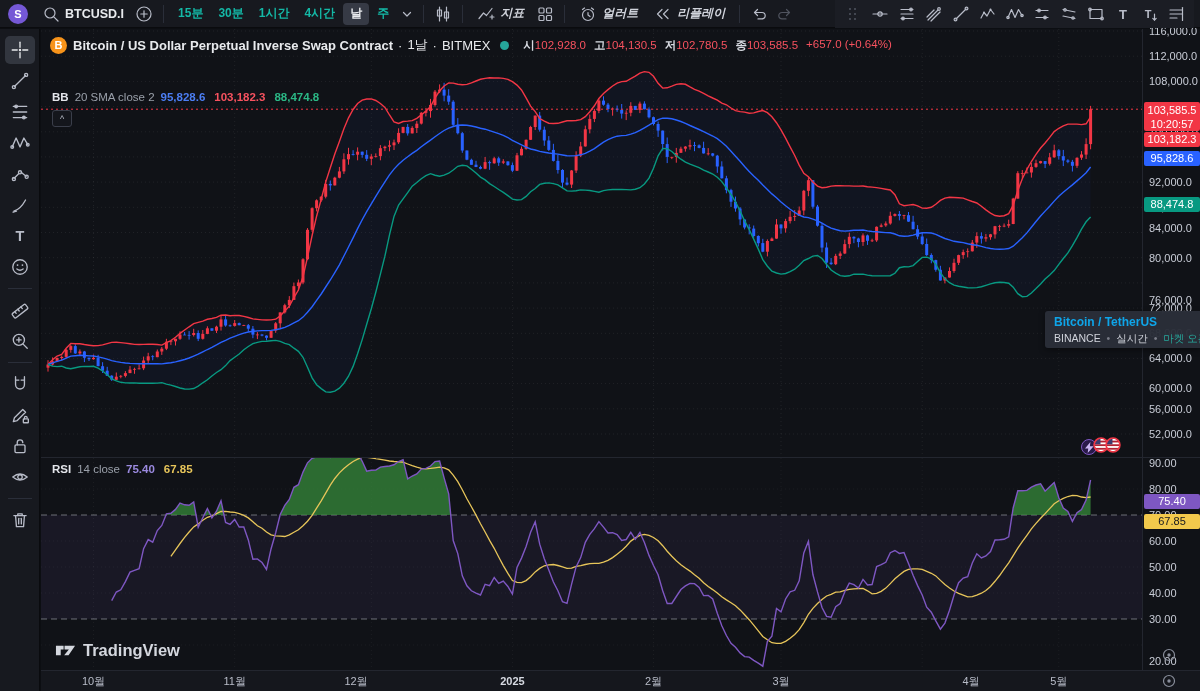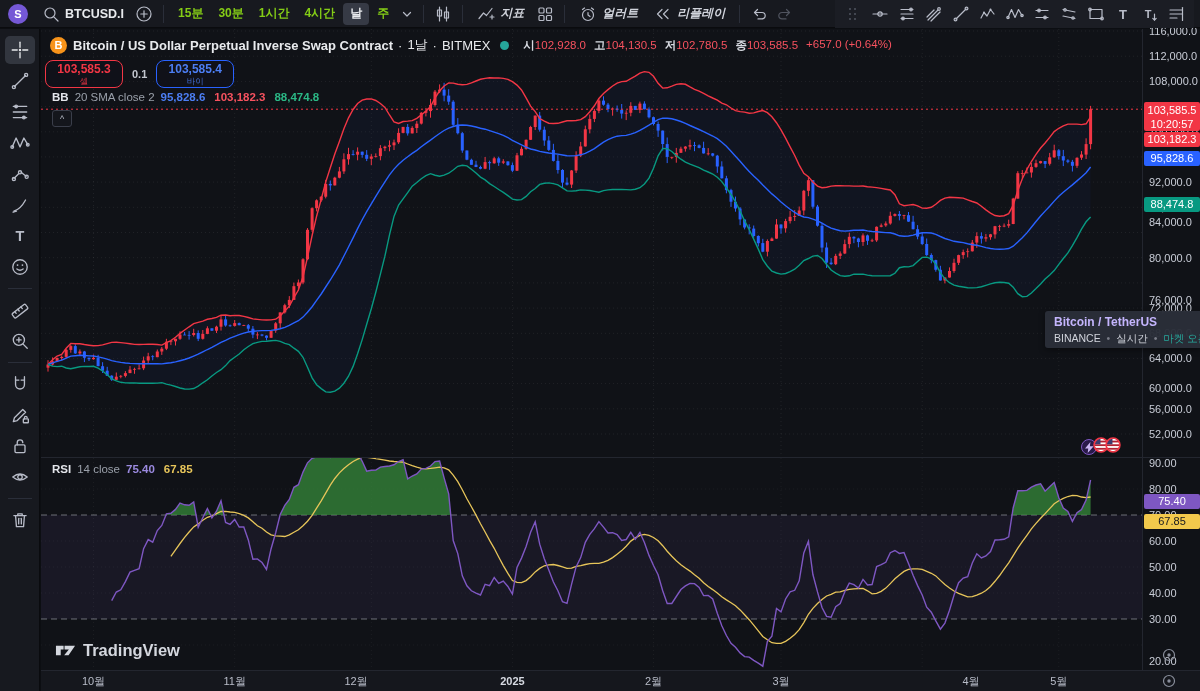--- a/index.html
+++ b/index.html
@@ -6,21 +6,21 @@
   #app{position:relative;width:1200px;height:691px;overflow:hidden;background:#0c0e12;
        font-family:"Liberation Sans","DejaVu Sans",sans-serif;-webkit-font-smoothing:antialiased;user-select:none;}
   
   .topbar{position:absolute;left:0;top:0;width:1200px;height:28px;background:#17191f;border-bottom:1px solid #0a0b0e;
           display:flex;align-items:center;padding:0 6px;box-sizing:border-box;gap:2px;z-index:40;}
   .avatar{width:20px;height:20px;border-radius:50%;background:#7558d6;color:#fff;font-size:11px;font-weight:700;
           display:flex;align-items:center;justify-content:center;margin:0 6px 0 2px;flex:none;}
   .symsearch{display:flex;align-items:center;gap:5px;color:#e8eaed;font-size:12.5px;font-weight:700;padding:0 6px;height:24px;border-radius:4px;}
   .iconbtn{min-width:24px;height:24px;display:flex;align-items:center;justify-content:center;color:#b8bcc8;border-radius:4px;flex:none;}
   .labelbtn{display:flex;align-items:center;gap:5px;color:#d1d4dc;font-size:12px;font-weight:600;padding:0 7px;height:24px;border-radius:4px;flex:none;font-style:italic;}
-  .tfbtn{padding:0 7px;height:22px;border-radius:4px;color:#84cc16;font-size:12px;font-weight:600;display:flex;align-items:center;flex:none;}
+  .tfbtn{padding:0 7px;height:22px;border-radius:4px;color:#14b8a6;font-size:12px;font-weight:600;display:flex;align-items:center;flex:none;}
   .tfbtn.active{background:#363a45;color:#e8eaed;}
   .sep{width:1px;height:18px;background:#2a2e39;margin:0 5px;flex:none;}
   .dim{color:#50545f;}
   .drawstrip{margin-left:auto;display:flex;align-items:center;background:#1b1d24;height:28px;padding:0 4px;}
   .drawstrip .iconbtn{min-width:27px;}
   .draghandle{color:#50545f;min-width:14px;}
   
   .leftbar{position:absolute;left:0;top:29px;width:40px;height:662px;background:#17191f;border-right:1px solid #0a0b0e;
            display:flex;flex-direction:column;align-items:center;padding-top:7px;gap:3px;box-sizing:border-box;z-index:30;}
   .ltool{width:30px;height:28px;display:flex;align-items:center;justify-content:center;color:#b8bcc8;border-radius:5px;flex:none;}
@@ -54,21 +54,21 @@
   .tbtn .l{font-size:8.5px;margin-top:2px;opacity:.85;}
   .sellb{border:1px solid #f23645;color:#f23645;}
   .buyb{border:1px solid #2962ff;color:#4c7ef3;}
   .spread{color:#c3c7cf;font-size:11px;font-weight:700;}
   .indrow{position:absolute;left:11px;display:flex;gap:6px;align-items:center;font-size:11.5px;color:#9aa0aa;z-index:12;white-space:nowrap;}
   .indrow .t{color:#e3e5ea;font-weight:700;}
   .collapse{position:absolute;left:11px;top:81px;width:18px;height:15px;border:1px solid #3a3e4a;border-radius:3px;color:#b8bcc8;
             font-size:9px;display:flex;align-items:center;justify-content:center;z-index:12;background:#14161c;}
   .tooltip{position:absolute;left:1004px;top:282px;width:155px;height:37px;background:rgba(42,46,57,.97);border-radius:3px 0 0 3px;
            padding:4px 9px;box-sizing:border-box;z-index:50;box-shadow:0 2px 6px rgba(0,0,0,.4);}
-  .tt1{font-size:12px;font-weight:700;color:#c4b5fd;white-space:nowrap;}
+  .tt1{font-size:12px;font-weight:700;color:#0ea5e9;white-space:nowrap;}
   .tt2{font-size:10.5px;color:#d1d4dc;margin-top:3px;white-space:nowrap;}
   .tt2 .dot{color:#787b86;margin:0 3px;}
   .tt2 .st{color:#26a69a;}
   .watermark{position:absolute;left:14px;top:611px;display:flex;align-items:center;gap:7px;color:#d4d7de;font-size:16.5px;font-weight:700;z-index:6;}
   .flagrow{position:absolute;left:1040px;top:408px;display:flex;align-items:center;z-index:9;}
   .flagrow>*{margin-left:-4px;}
   .boltc{width:16px;height:16px;border-radius:50%;background:#2a1a4a;border:1.5px solid #7e57c2;box-sizing:border-box;
          display:flex;align-items:center;justify-content:center;margin-left:0;}
   .gearbtn{position:absolute;color:#8a8f9c;z-index:10;display:flex;align-items:center;justify-content:center;}
 </style>
@@ -916,21 +916,21 @@
 
     <div class="paxis" id="priceAxis">
         <div class="alabel" style="top: -5px;">116,000.0</div>
         <div class="alabel" style="top: 20.1875px;">112,000.0</div>
         <div class="alabel" style="top: 45.375px;">108,000.0</div>
         <div class="alabel" style="top: 70.5625px;">104,000.0</div>
         <div class="alabel" style="top: 95.75px;">100,000.0</div>
         <div class="alabel" style="top: 120.938px;">96,000.0</div>
         <div class="alabel" style="top: 146.125px;">92,000.0</div>
         <div class="alabel" style="top: 171.312px;">88,000.0</div>
-        <div class="alabel" style="top: 186px;">84,000.0</div>
+        <div class="alabel" style="top: 192px;">84,000.0</div>
         <div class="alabel" style="top: 221.688px;">80,000.0</div>
         <div class="alabel" style="top: 264px;">76,000.0</div>
         <div class="alabel" style="top: 272.062px;">72,000.0</div>
         <div class="alabel" style="top: 297.25px;">68,000.0</div>
         <div class="alabel" style="top: 322.438px;">64,000.0</div>
         <div class="alabel" style="top: 352px;">60,000.0</div>
         <div class="alabel" style="top: 372.812px;">56,000.0</div>
         <div class="alabel" style="top: 398px;">52,000.0</div>
         <div class="badge badge2" style="top: 73.1726px; background: rgb(242, 54, 69); color: rgb(255, 255, 255);">
           <div>103,585.5</div>
@@ -973,31 +973,20 @@
       <span class="gdot"></span>
       <span class="ohlc">
         <span><b>시</b><span class="redv">102,928.0</span></span>
         <span><b>고</b><span class="redv">104,130.5</span></span>
         <span><b>저</b><span class="redv">102,780.5</span></span>
         <span><b>종</b><span class="redv">103,585.5</span></span>
         <span class="redv">+657.0 (+0.64%)</span>
       </span>
     </div>
 
-    <div class="trade">
-      <div class="tbtn sellb">
-        <span class="p">103,585.3</span>
-        <span class="l">셀</span>
-      </div>
-      <div class="spread">0.1</div>
-      <div class="tbtn buyb">
-        <span class="p">103,585.4</span>
-        <span class="l">바이</span>
-      </div>
-    </div>
 
     <div class="indrow" style="top:62px;">
       <span class="t">BB</span>
       <span>20 SMA close 2</span>
       <span id="bbVals" style="display:flex;gap:9px;font-weight:600;">
           <span style="color: rgb(76, 126, 243);">95,828.6</span>
           <span style="color: rgb(247, 82, 95);">103,182.3</span>
           <span style="color: rgb(43, 184, 134);">88,474.8</span>
         </span>
     </div>

